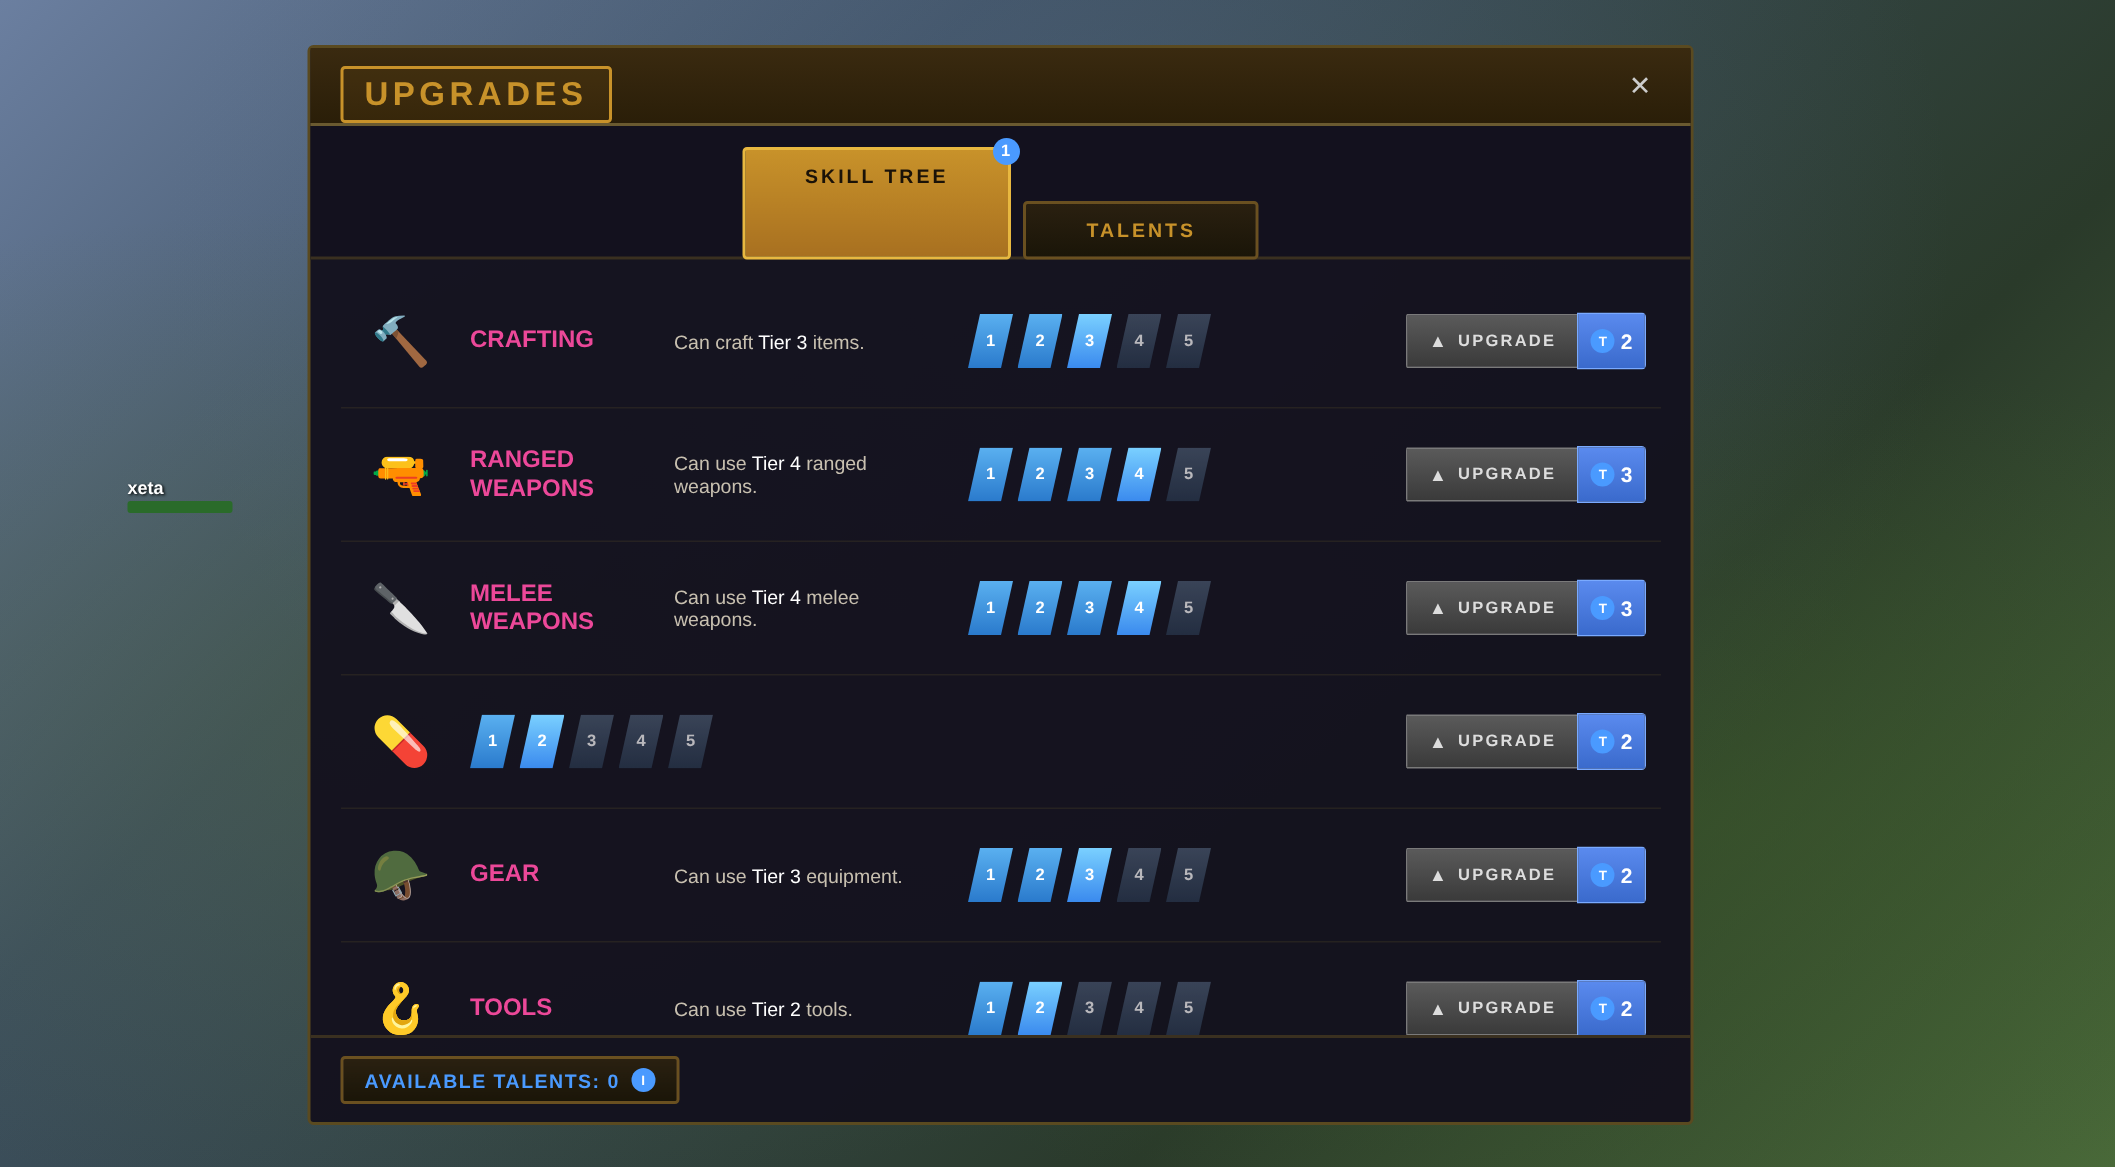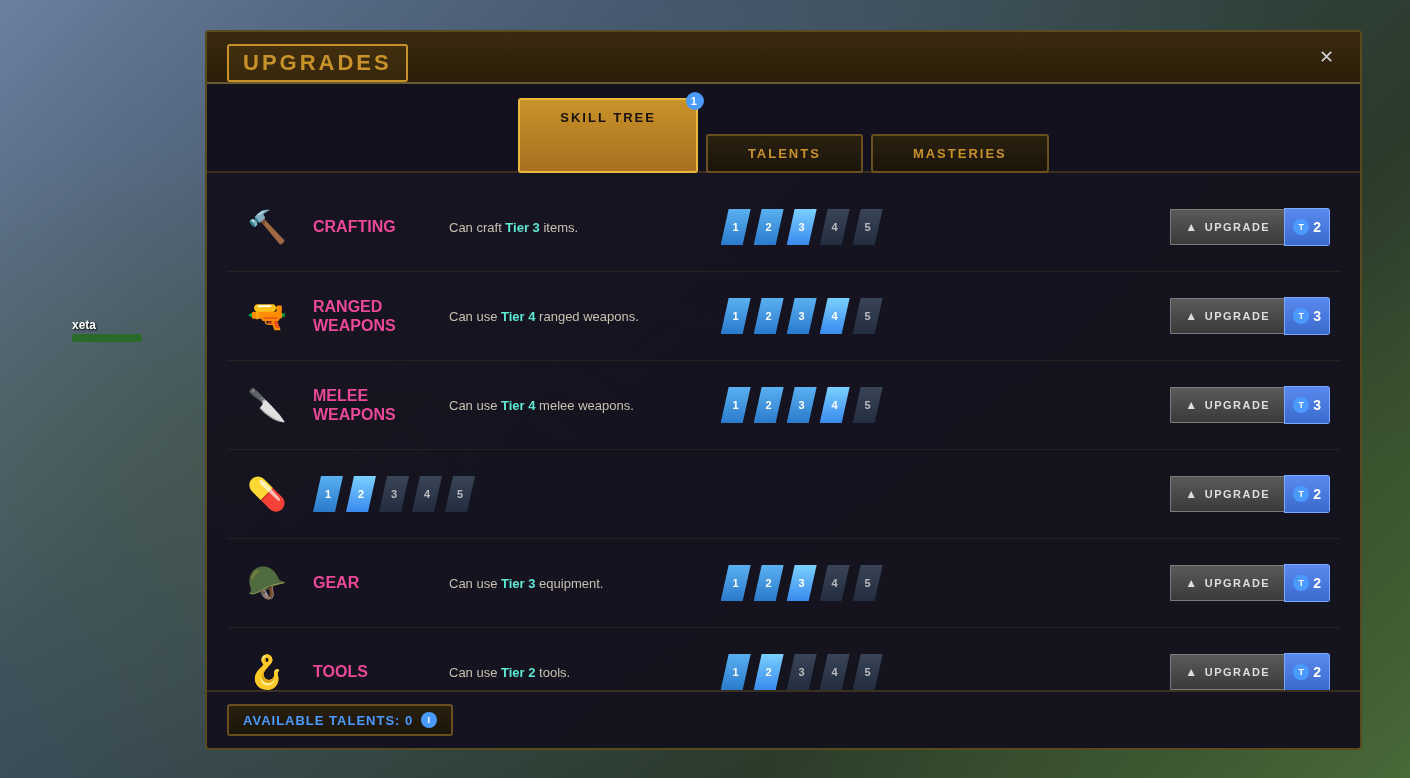--- a/index.html
+++ b/index.html
@@ -24,42 +24,42 @@
       inset: 0;
       z-index: 1;
       background:
         radial-gradient(ellipse at 20% 60%, rgba(80,100,60,0.4) 0%, transparent 50%),
         radial-gradient(ellipse at 80% 70%, rgba(60,90,40,0.5) 0%, transparent 40%),
         radial-gradient(ellipse at 50% 20%, rgba(100,120,160,0.3) 0%, transparent 60%);
     }
 
     .player-label {
       position: absolute;
-      left: 72px;
+      left: 85px;
       top: 318px;
       z-index: 2;
       color: white;
       font-size: 12px;
       font-weight: bold;
       text-shadow: 1px 1px 2px #000;
     }
     .health-bar {
       width: 70px;
       height: 8px;
       background: #2a6b2a;
       border-radius: 2px;
       margin-top: 2px;
     }
 
     
     .modal {
       position: absolute;
       left: 205px;
       top: 30px;
-      width: 1157px;
+      width: 924px;
       height: 720px;
       background: rgba(20, 18, 30, 0.97);
       border: 2px solid #5a4a20;
       border-radius: 4px;
       z-index: 10;
       display: flex;
       flex-direction: column;
     }
 
     .modal-header {
@@ -187,22 +187,22 @@
     }
 
     .skill-desc {
       flex: 1;
       color: #c8c0b0;
       font-size: 13px;
       min-width: 180px;
     }
 
     .tier-highlight {
-      color: #5eead4;
-      font-weight: bold;
+      color: #ffffff;
+      font-weight: normal;
     }
 
     
     .tier-bar {
       display: flex;
       gap: 3px;
       align-items: center;
     }
 
     .tier-pip {
@@ -342,21 +342,20 @@
   <div class="modal-header">
     <div class="modal-title-wrap">
       <div class="title-bracket">UPGRADES</div>
     </div>
     <div class="close-btn">✕</div>
   </div>
 
   <div class="tabs-row" id="tabs-row">
       <div class="tab-btn active">SKILL TREE<span class="tab-badge">1</span></div>
       <div class="tab-btn inactive">TALENTS</div>
-      <div class="tab-btn inactive">MASTERIES</div>
     </div>
 
   <div class="skills-container" id="skills-container">
       <div class="skill-row">
         <div class="skill-icon">🔨</div>
         <div class="skill-name">CRAFTING</div>
         <div class="skill-desc">Can craft <span class="tier-highlight">Tier 3</span> items.</div>
         <div class="tier-bar">
           <div class="tier-pip filled">1</div>
           <div class="tier-pip filled">2</div>

